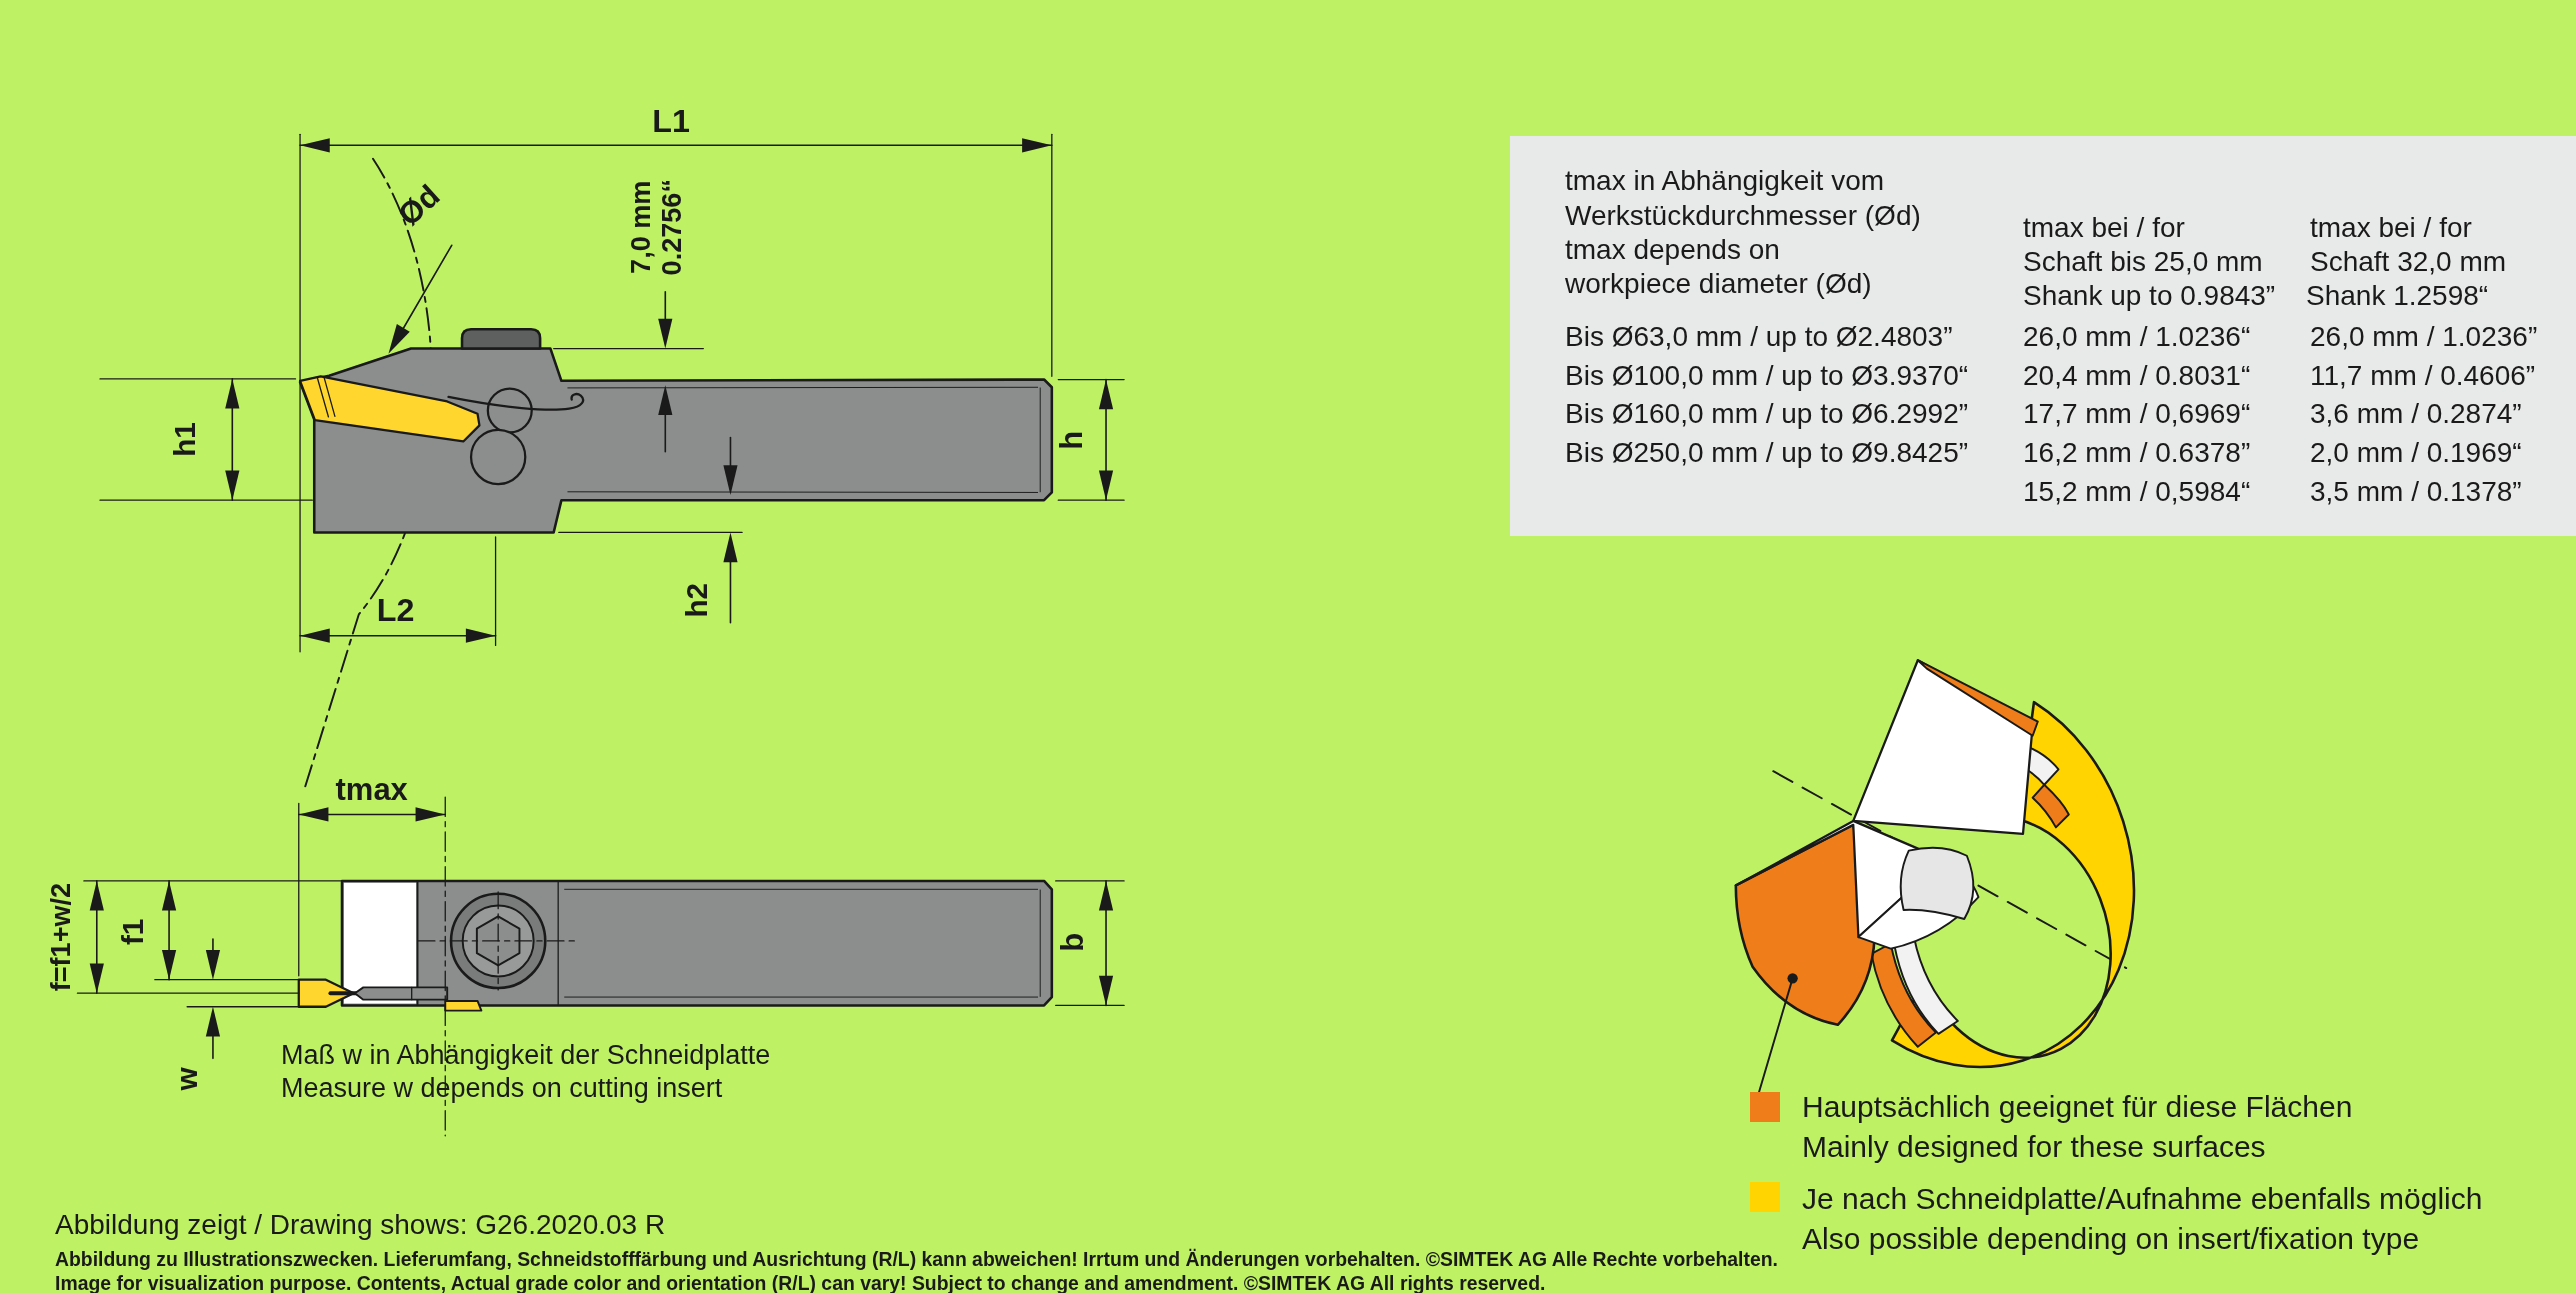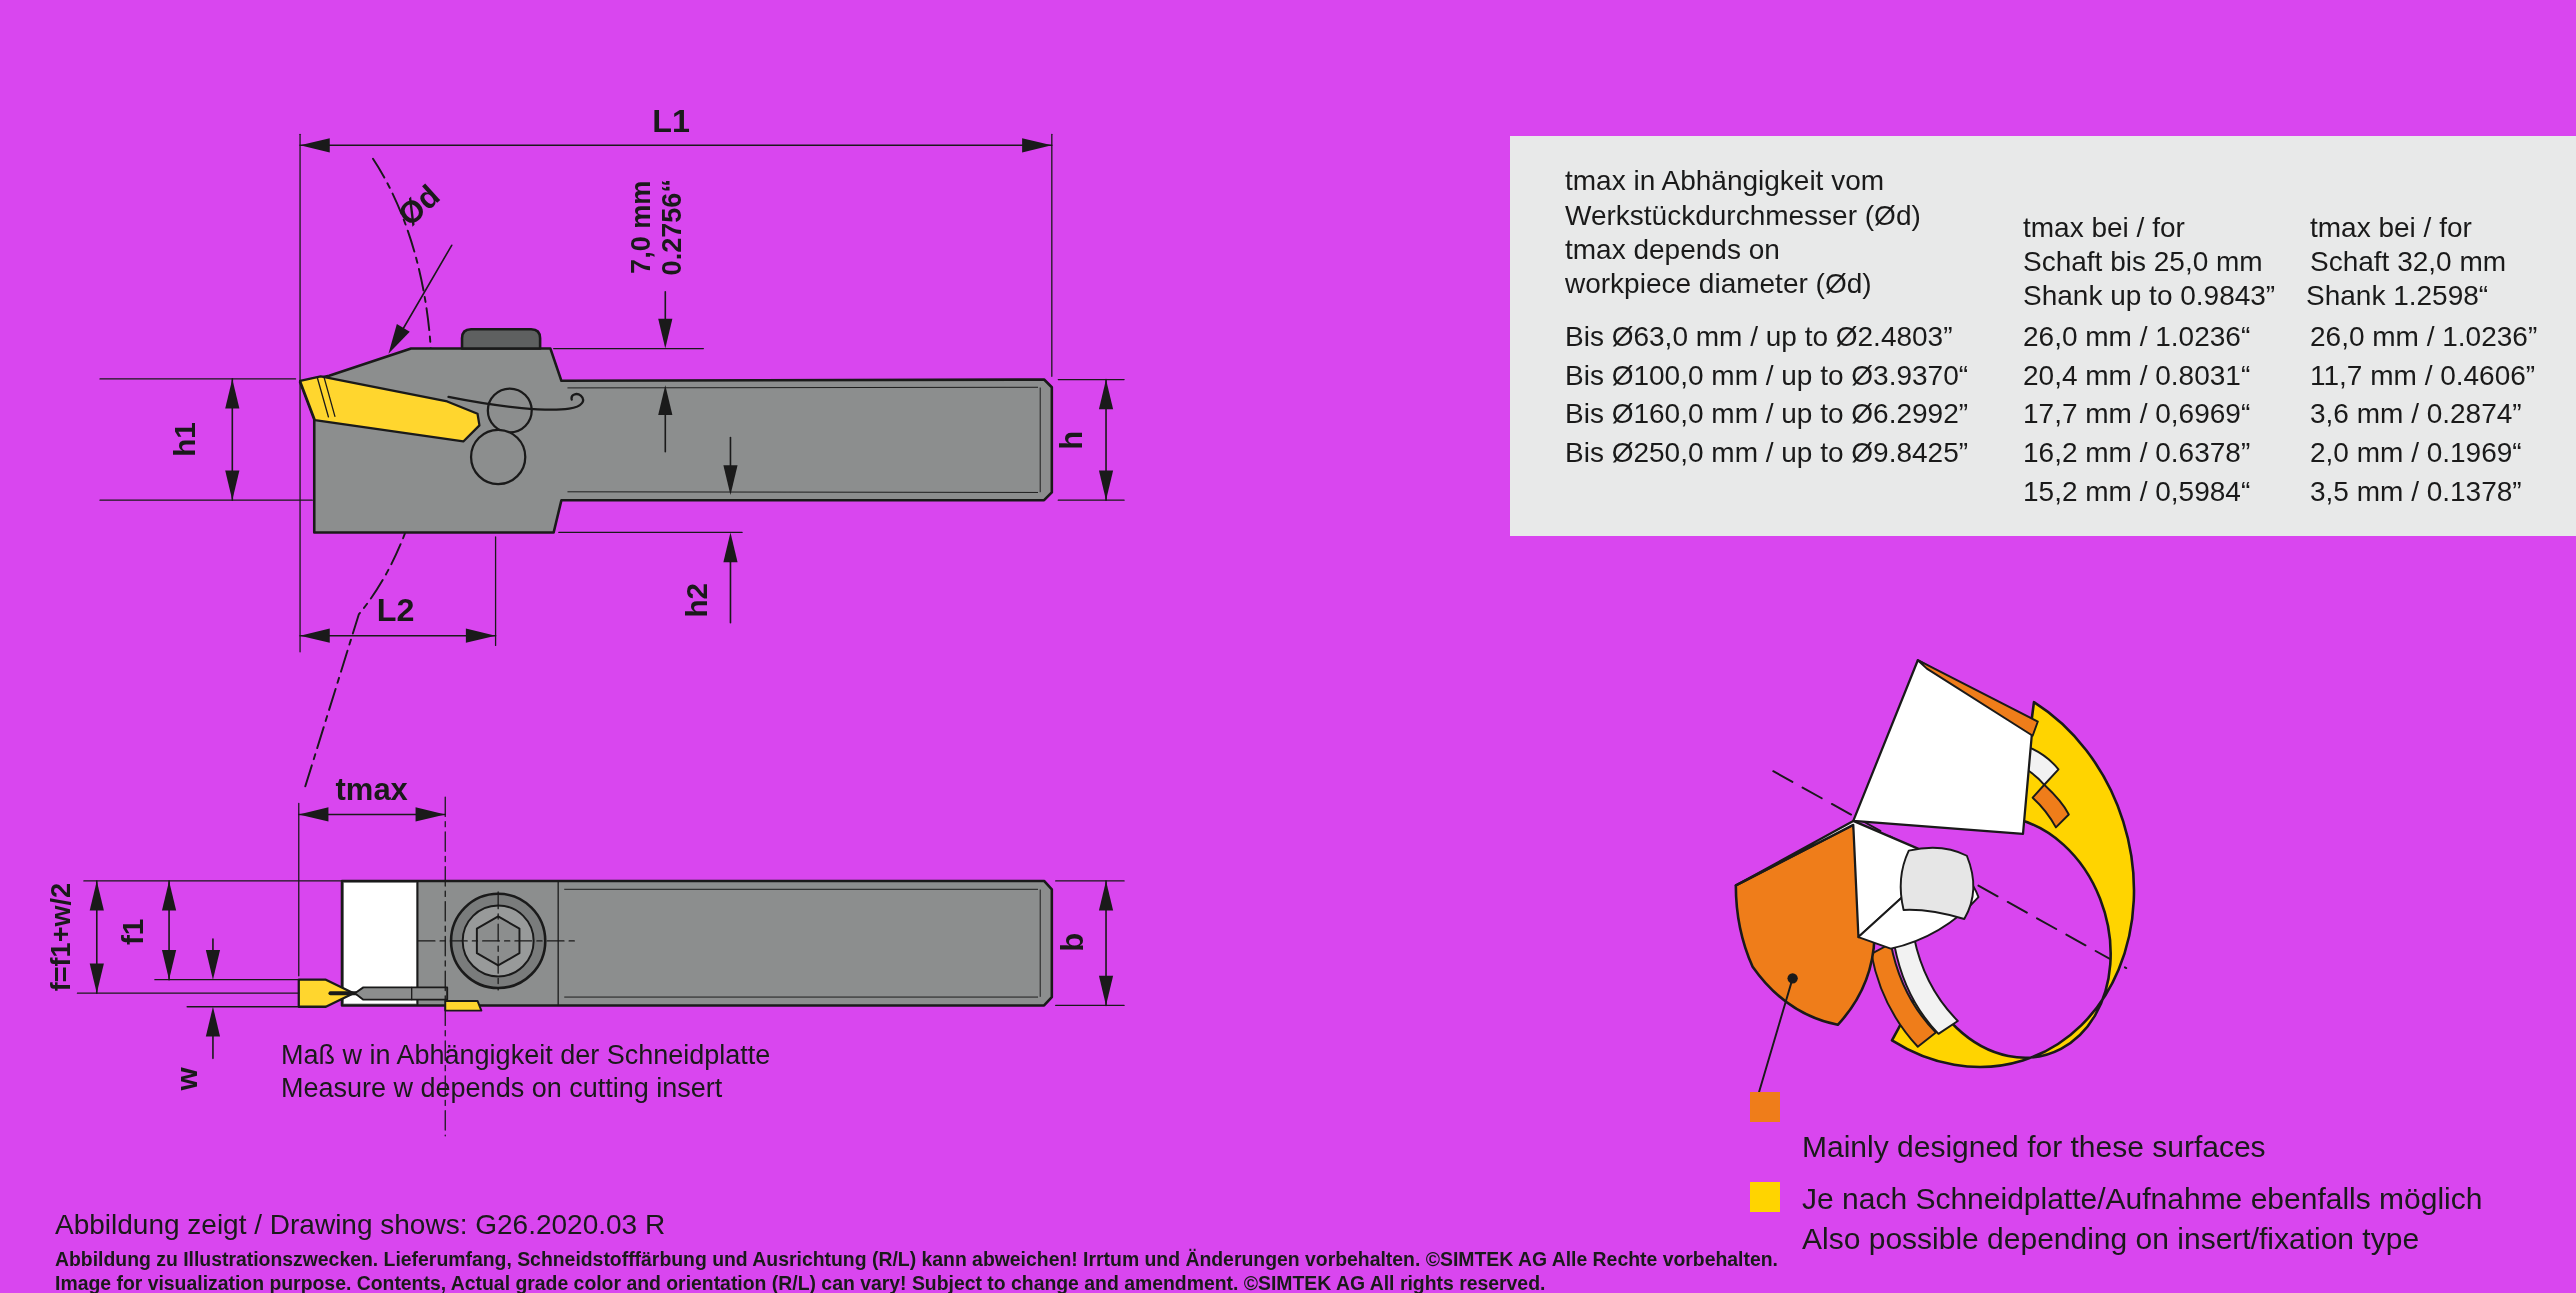--- a/index.html
+++ b/index.html
@@ -1,16 +1,16 @@
 <!DOCTYPE html>
 <html style="font-size:10.3px"><head>
 <meta charset="utf-8">
 <style>
   html,body{margin:0;padding:0;background:#ffffff;}
-  #page{position:relative;width:2576px;height:1294px;background:#d946ef;overflow:hidden;
+  #page{position:relative;width:2576px;height:1294px;background:#bef264;overflow:hidden;
         font-family:"Liberation Sans","DejaVu Sans",sans-serif;color:#1a1a1a;}
   .abs{position:absolute;white-space:nowrap;}
   .t44{font-size:28px;line-height:34px;}
   .t46{font-size:30px;line-height:35px;}
   .t42{font-size:27px;line-height:32px;}
   .t30b{font-size:19.4px;line-height:24.5px;font-weight:700;}
   #tmax-panel{position:absolute;left:1510px;top:136px;width:1232px;height:400px;background:#E8E9E9;}
   .swatch{position:absolute;width:30px;height:30px;}
   svg text{font-family:"Liberation Sans","DejaVu Sans",sans-serif;font-weight:700;fill:#1a1a1a;}
 </style>
@@ -205,20 +205,21 @@
     <div class="abs t44" style="left:800px;top:300px;">2,0 mm / 0.1969“</div>
 
     <div class="abs t44" style="left:513px;top:339px;">15,2 mm / 0,5984“</div>
     <div class="abs t44" style="left:800px;top:339px;">3,5 mm / 0.1378”</div>
   </div>
 
   <div class="abs t42" style="left:281px;top:1039px;">Maß w in Abhängigkeit der Schneidplatte</div>
   <div class="abs t42" style="left:281px;top:1072px;">Measure w depends on cutting insert</div>
 
   <div class="swatch" style="left:1750px;top:1092px;background:#EF7D1A;"></div>
+  <div class="abs t46" style="left:1802px;top:1089px;">Hauptsächlich geeignet für diese Flächen</div>
   <div class="abs t46" style="left:1802px;top:1129px;">Mainly designed for these surfaces</div>
   <div class="swatch" style="left:1750px;top:1182px;background:#FFD400;"></div>
   <div class="abs t46" style="left:1802px;top:1181px;">Je nach Schneidplatte/Aufnahme ebenfalls möglich</div>
   <div class="abs t46" style="left:1802px;top:1221px;">Also possible depending on insert/fixation type</div>
 
   <div class="abs t44" style="left:55px;top:1208px;">Abbildung zeigt / Drawing shows: G26.2020.03 R</div>
   <div class="abs t30b" style="left:55px;top:1247px;">Abbildung zu Illustrationszwecken. Lieferumfang, Schneidstofffärbung und Ausrichtung (R/L) kann abweichen! Irrtum und Änderungen vorbehalten. ©SIMTEK AG Alle Rechte vorbehalten.</div>
   <div class="abs t30b" style="left:55px;top:1271px;">Image for visualization purpose. Contents, Actual grade color and orientation (R/L) can vary! Subject to change and amendment. ©SIMTEK AG All rights reserved.</div>
 
 </div>

